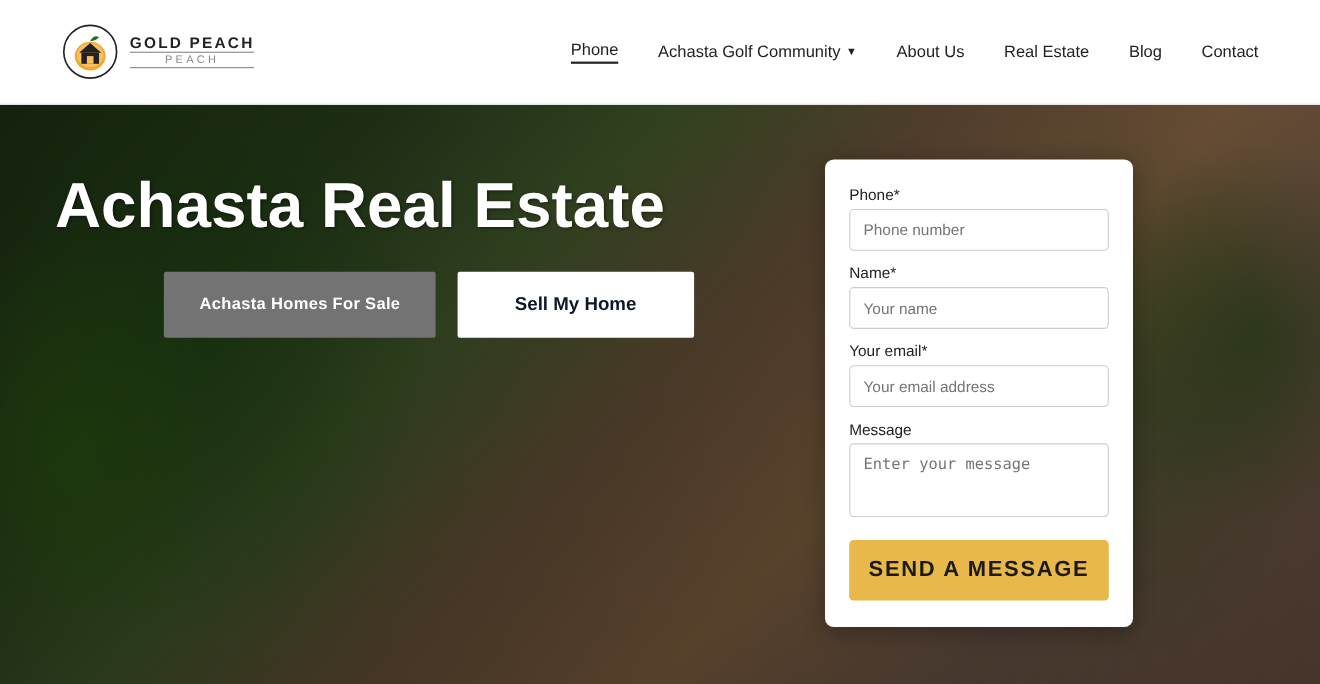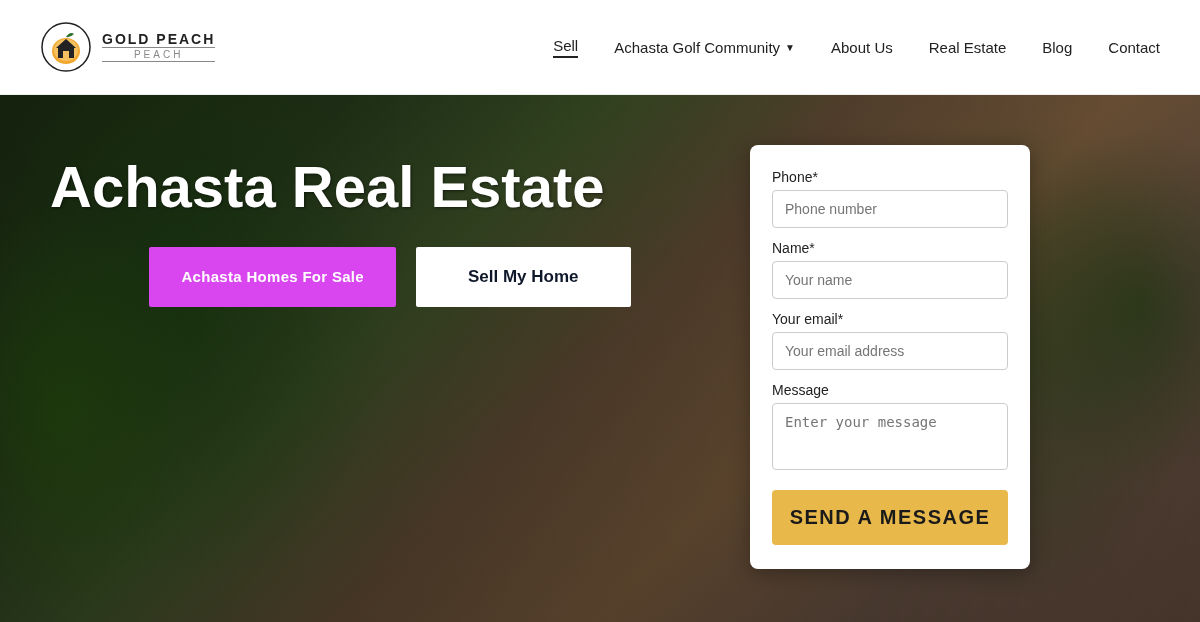--- a/index.html
+++ b/index.html
@@ -4,21 +4,21 @@
   <style>
     * { margin: 0; padding: 0; box-sizing: border-box; }
     body { font-family: Arial, sans-serif; width: 1200px; height: 622px; overflow: hidden; }
 
     
     .header {
       background: #fff;
       height: 95px;
       display: flex;
       align-items: center;
-      padding: 0 40px;
+      padding: 0 56px;
       border-bottom: 1px solid #eee;
       position: relative;
       z-index: 10;
     }
     .logo-area {
       display: flex;
       align-items: center;
       gap: 10px;
       min-width: 200px;
     }
@@ -136,21 +136,21 @@
     }
     .hero-subtitle strong {
       font-weight: 800;
     }
     .hero-buttons {
       display: flex;
       gap: 20px;
       justify-content: center;
     }
     .btn-dark {
-      background: #d946ef;
+      background: #737373;
       color: #fff;
       border: none;
       padding: 18px 32px;
       font-size: 15px;
       font-weight: 700;
       cursor: pointer;
       border-radius: 2px;
       letter-spacing: 0.3px;
     }
     .btn-white {
@@ -238,21 +238,21 @@
 
       <path d="M26 16 Q30 10 34 13 Q30 17 26 16Z" fill="#2a6e2a"></path>
     </svg>
     <div class="logo-text">
       <span class="logo-gold-peach">GOLD PEACH</span>
       <span class="logo-realty">PEACH</span>
     </div>
   </div>
 
   <nav>
-    <a class="nav-item active">Sell</a>
+    <a class="nav-item active">Phone</a>
     <a class="nav-item nav-dropdown">
       <span>Achasta Golf Community</span>
       <span class="chevron-down">▼</span>
     </a>
     <a class="nav-item">About Us</a>
     <a class="nav-item">Real Estate</a>
     <a class="nav-item">Blog</a>
     <a class="nav-item">Contact</a>
   </nav>
 </header>

